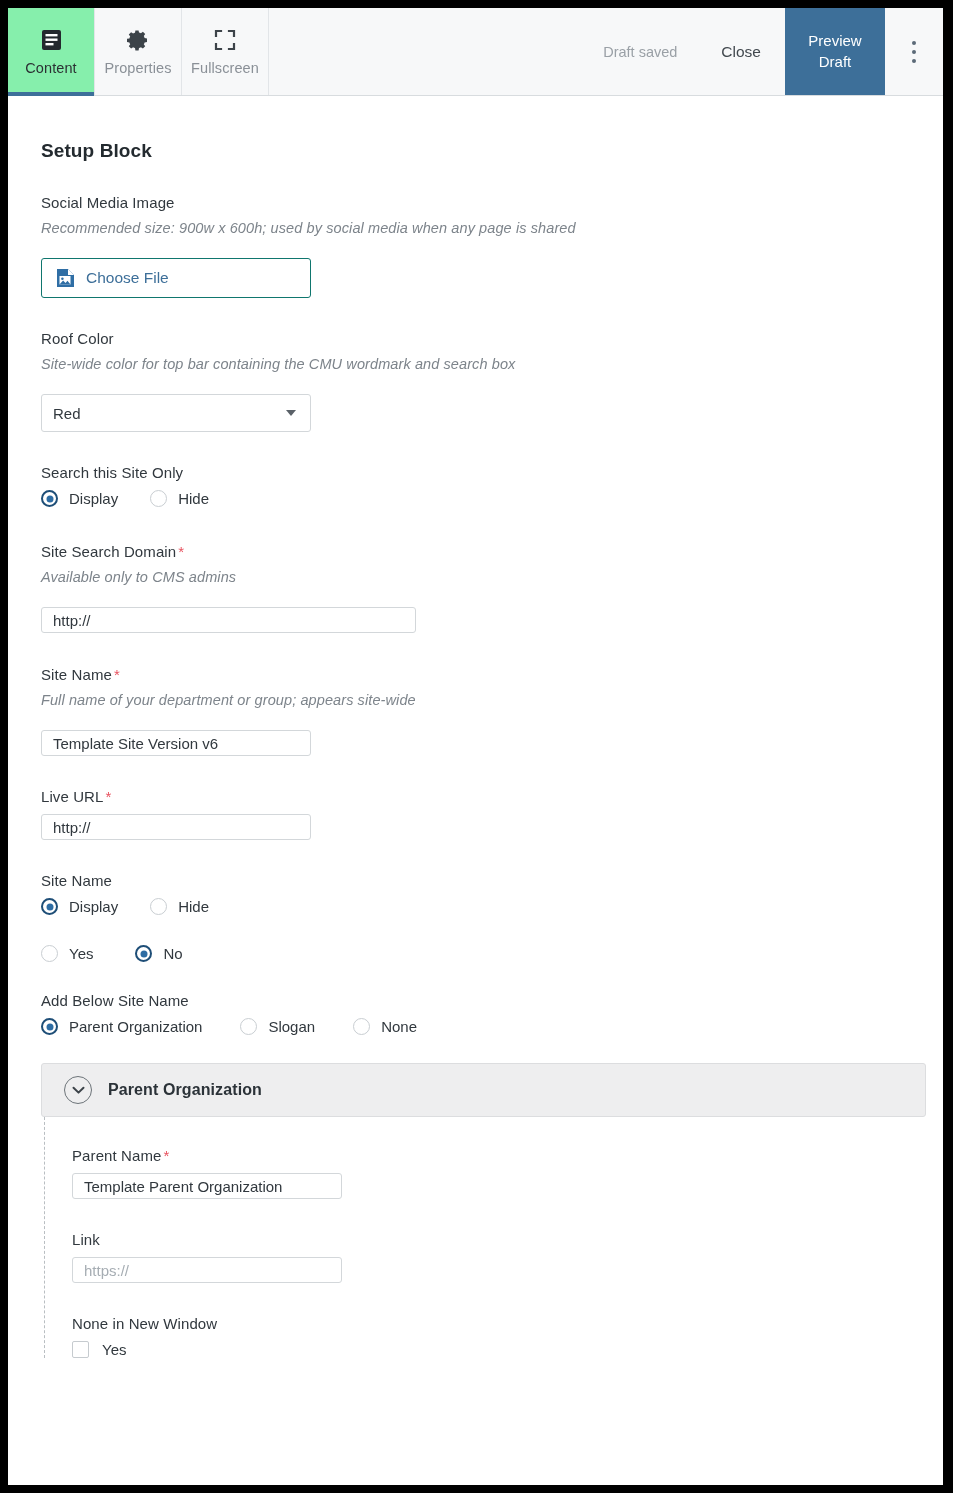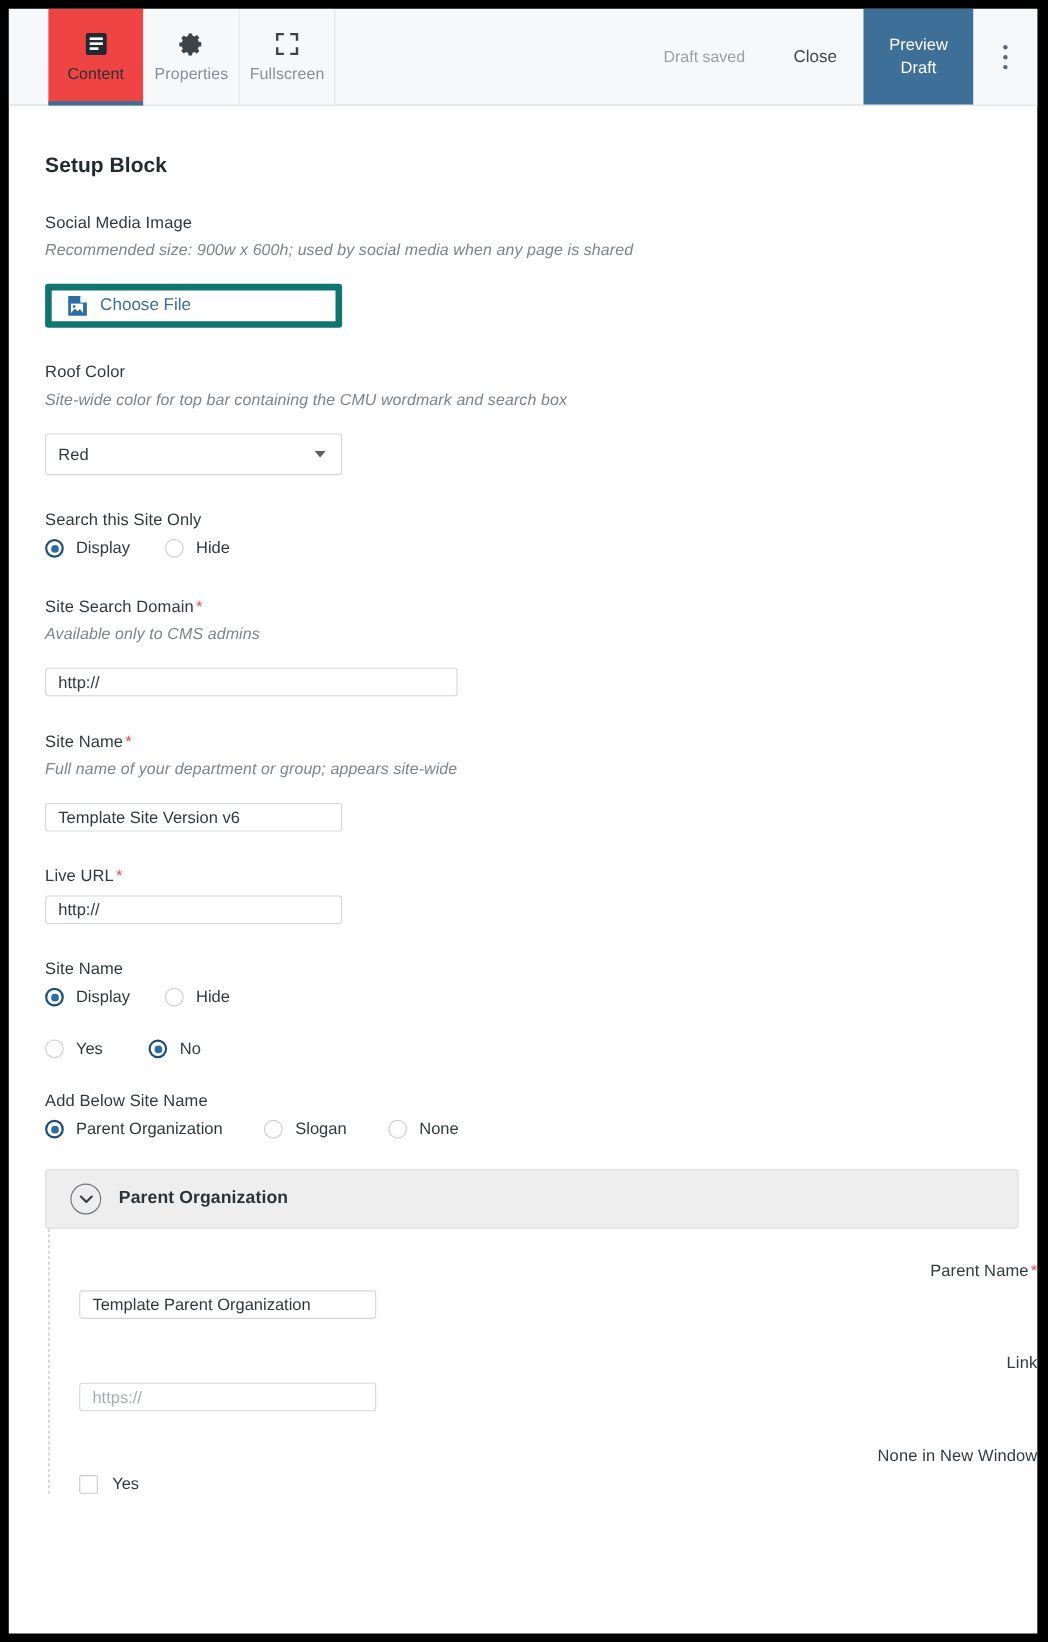--- a/index.html
+++ b/index.html
@@ -46,22 +46,21 @@
     align-items: center;
     justify-content: center;
     gap: 7px;
     border-right: 1px solid #e2e5e8;
     box-sizing: border-box;
     cursor: pointer;
     position: relative;
     background: #f7f8f9;
   }
   .tab.active {
-    background: #ef4444;
-    margin-left: 36px;
+    background: #86efac;
   }
   .tab.active::after {
     content: "";
     position: absolute;
     left: 0; right: 0; bottom: -1px;
     height: 4px;
     background: #3d6f99;
   }
   .tab-label {
     font-size: 14.5px;
@@ -159,21 +158,21 @@
     box-sizing: border-box;
     cursor: text;
   }
   .text-input.placeholder { color: #a6adb3; }
   .w270 { width: 270px; }
   .w375 { width: 375px; }
 
   .choose-file {
     width: 270px;
     height: 40px;
-    border: 6px solid #0f766e;
+    border: 1px solid #0f766e;
     border-radius: 3px;
     background: #fff;
     display: flex;
     align-items: center;
     gap: 11px;
     padding: 0 14px;
     box-sizing: border-box;
     cursor: pointer;
     font-size: 15.5px;
     color: #3d6f99;
@@ -284,21 +283,20 @@
   .panel-title {
     font-size: 16px;
     font-weight: bold;
     color: #2b3238;
     letter-spacing: .1px;
   }
   .panel-body {
     margin-left: 3px;
     border-left: 1px dashed #b9bec2;
     padding: 30px 0 0 27px;
-    text-align: right;
   }
 </style>
 </head>
 <body>
 
 <div class="screen">
 <div class="window">
 
   <div class="toolbar">
 

